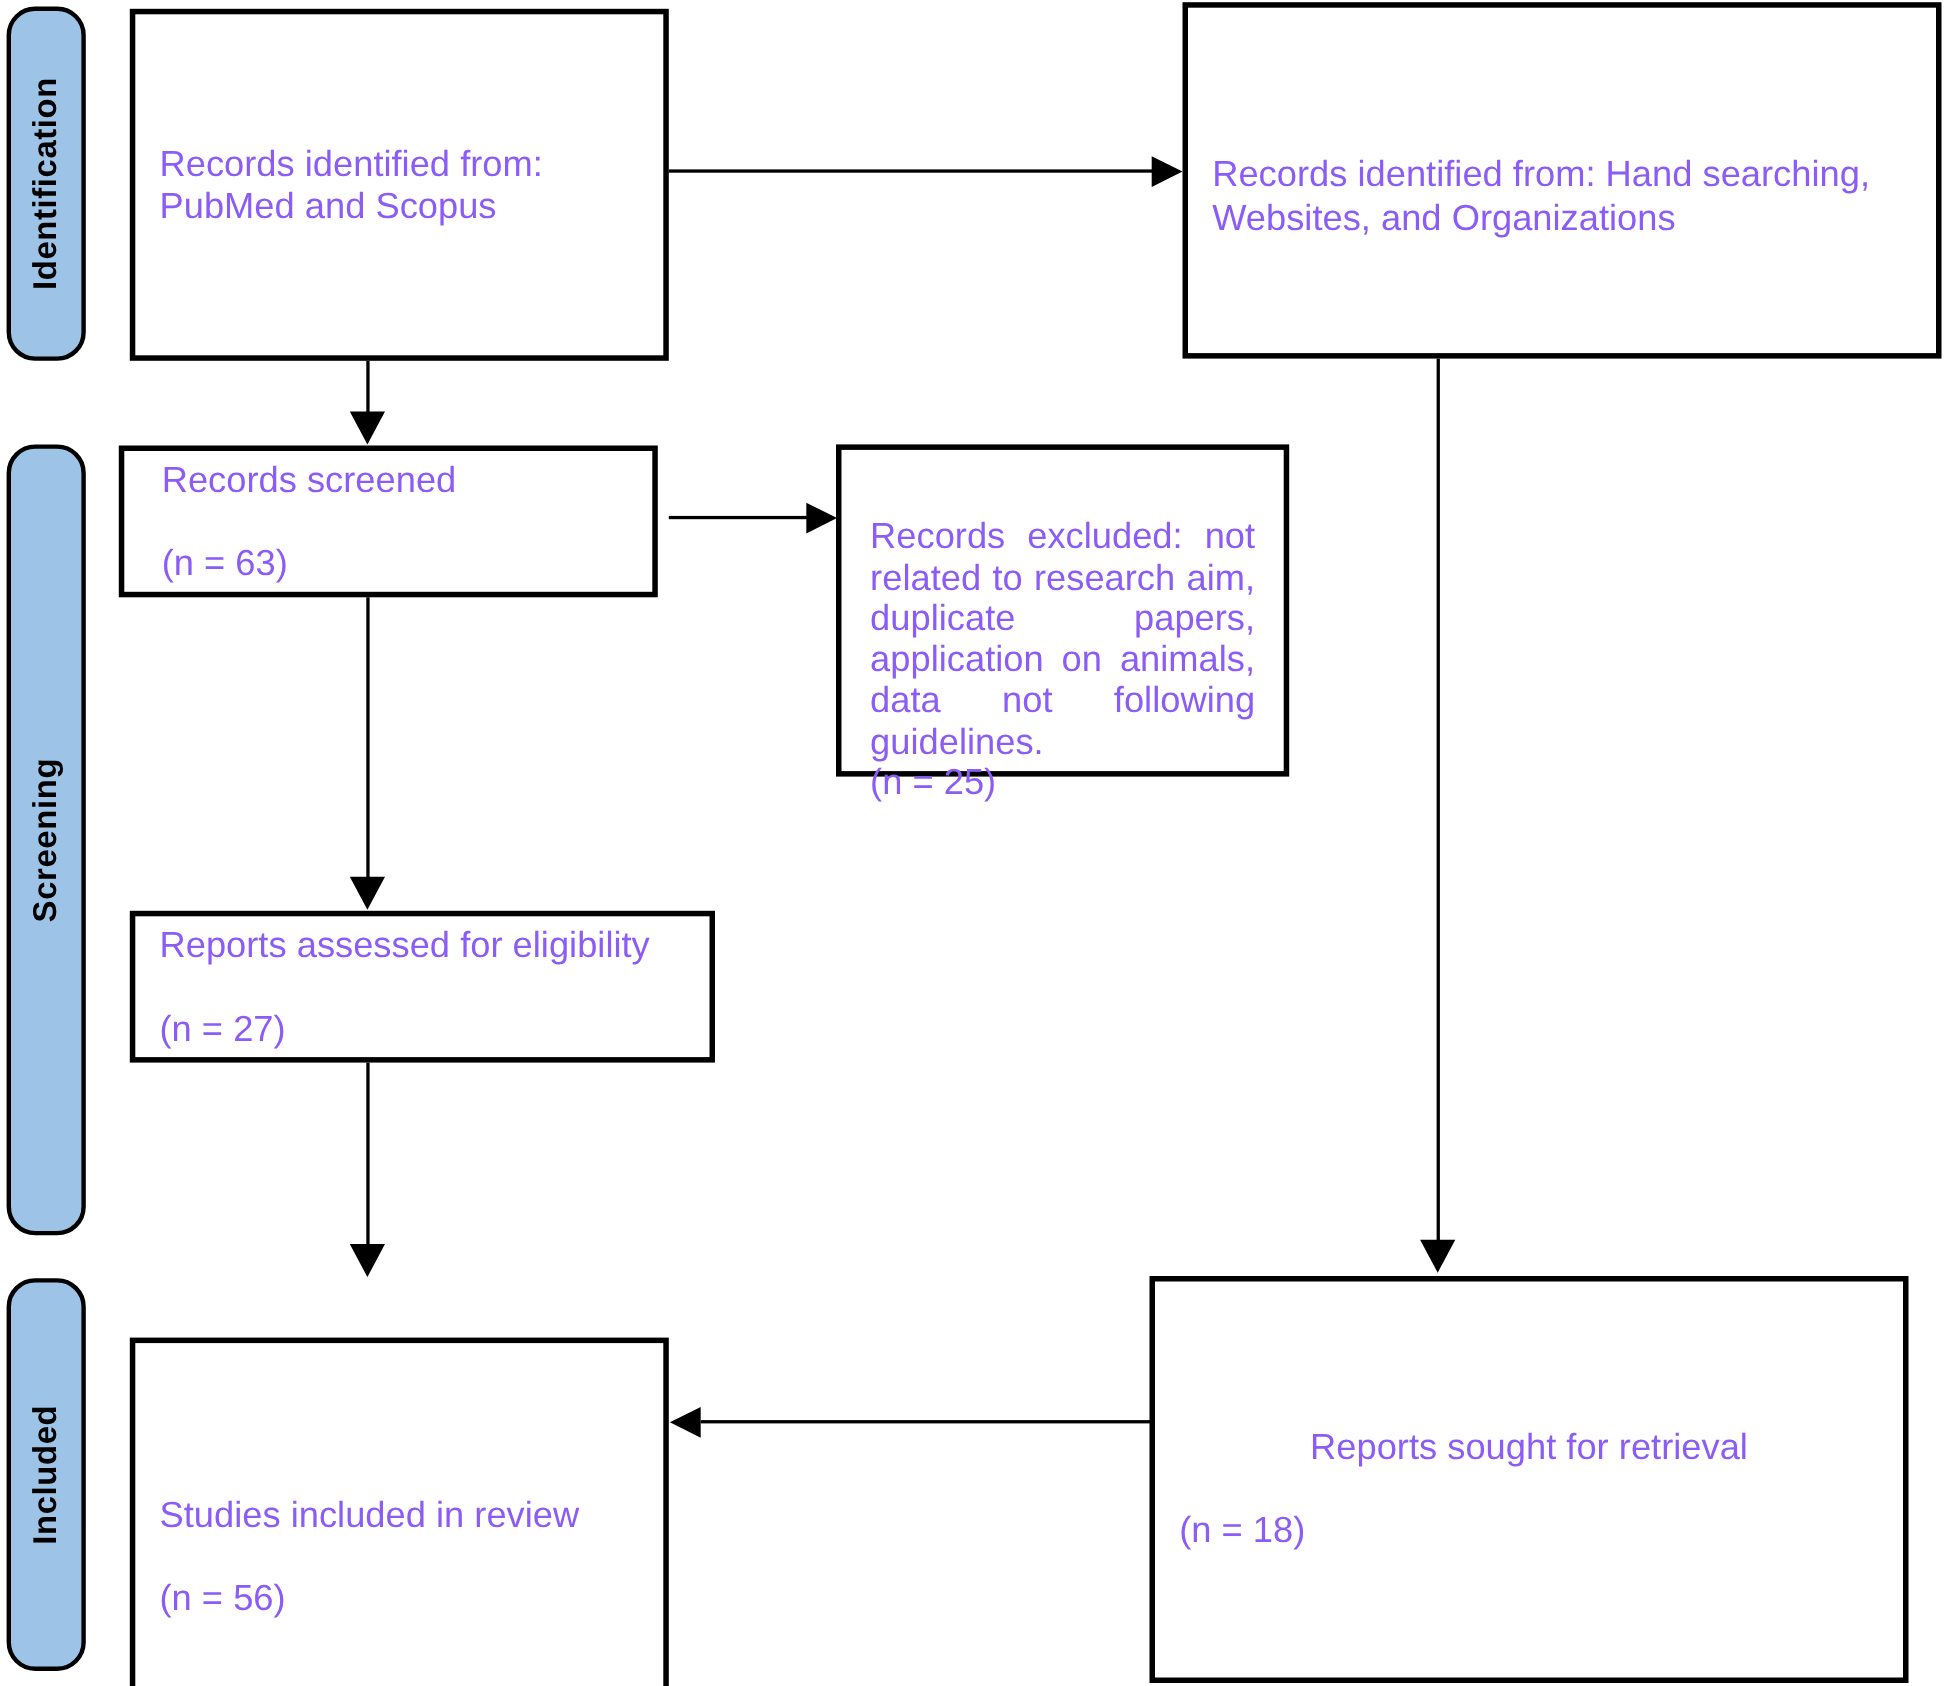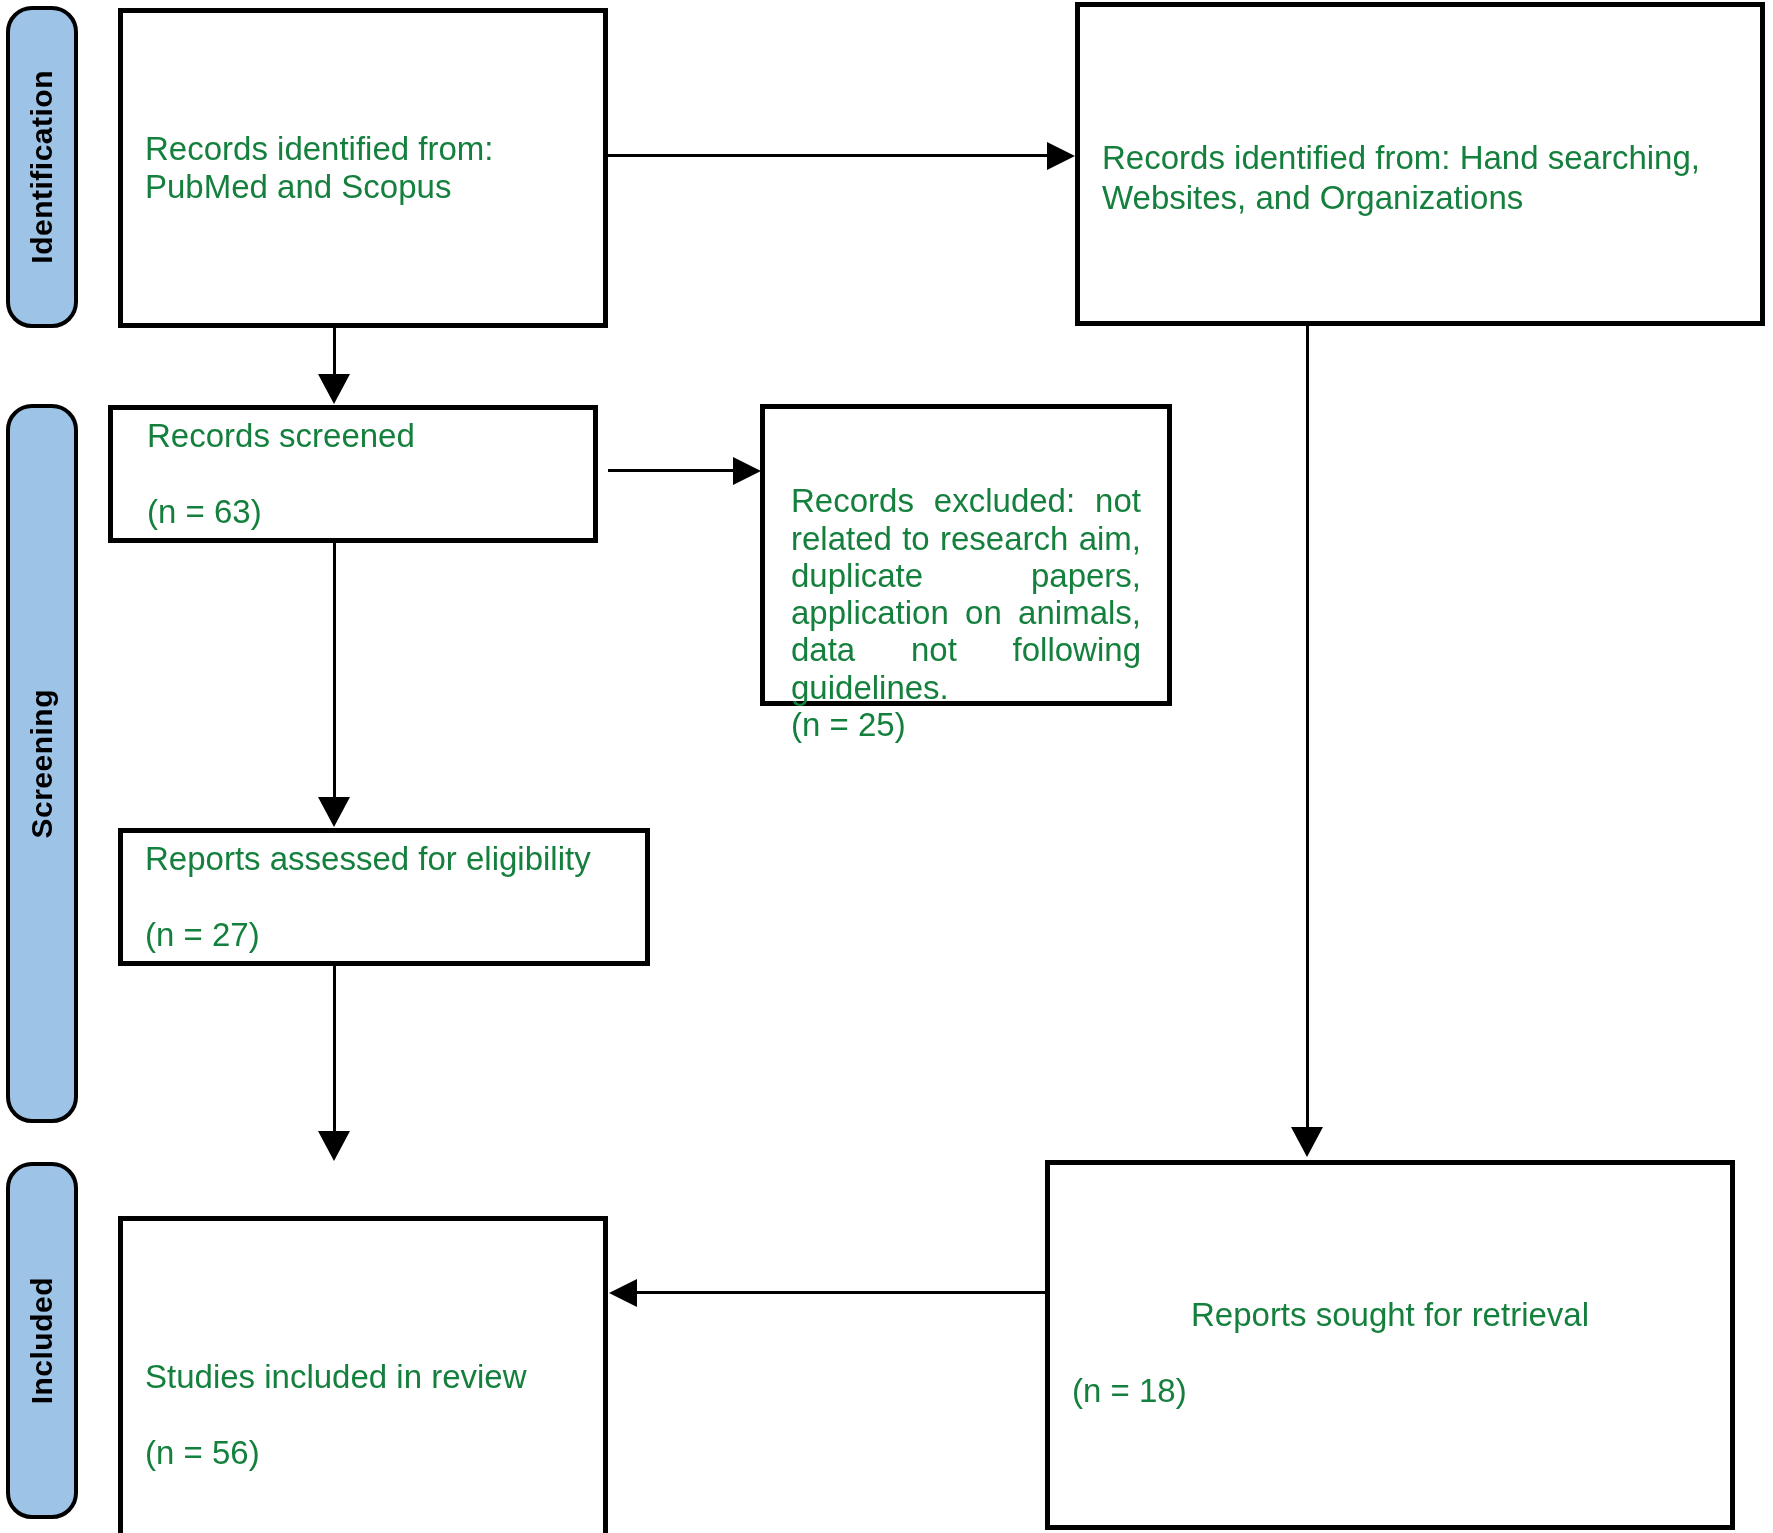--- a/index.html
+++ b/index.html
@@ -45,21 +45,21 @@
     position: absolute;
     background: #ffffff;
     border: 5px solid #000000;
     box-sizing: border-box;
     display: flex;
     align-items: center;
   }
   .node-text {
     font-size: 33px;
     line-height: 1.16;
-    color: #15803d;
+    color: #8b5cf6;
     padding: 0 22px;
     width: 100%;
     box-sizing: border-box;
     font-family: "Liberation Sans", sans-serif;
     white-space: pre-line;
   }
   .node-text.justified {
     text-align: justify;
     text-align-last: left;
     padding: 0 26px;
@@ -129,21 +129,21 @@
   </div>
 
   <div class="node-box" style="left:108px; top:405px; width:490px; height:138px;padding-left:12px;">
     <div class="node-text">
       <span class="n-line">Records screened</span>
       <span class="n-line">(n = 63)</span>
     </div>
   </div>
 
   <div class="node-box" style="left:760px; top:404px; width:412px; height:302px; align-items:flex-start;">
-    <div class="node-text justified" style="padding-top:36px; line-height:1.13;">
+    <div class="node-text justified" style="padding-top:22px; line-height:1.13;">
       <span>Records excluded: not related to research aim, duplicate papers, application on animals, data not following guidelines.</span>
       <span class="n-line" style="text-align:left;">(n = 25)</span>
     </div>
   </div>
 
   <div class="node-box" style="left:118px; top:828px; width:532px; height:138px;">
     <div class="node-text">
       <span class="n-line">Reports assessed for eligibility</span>
       <span class="n-line">(n = 27)</span>
     </div>

